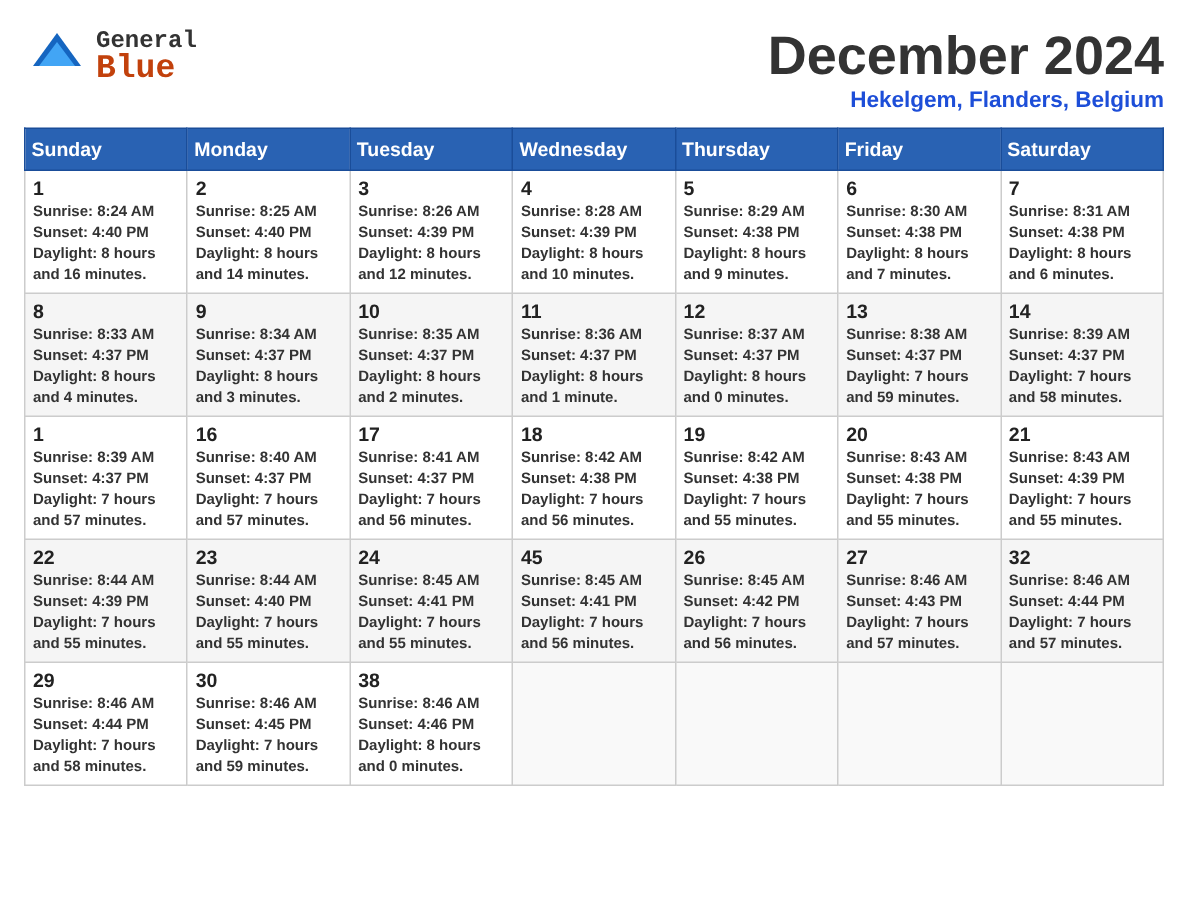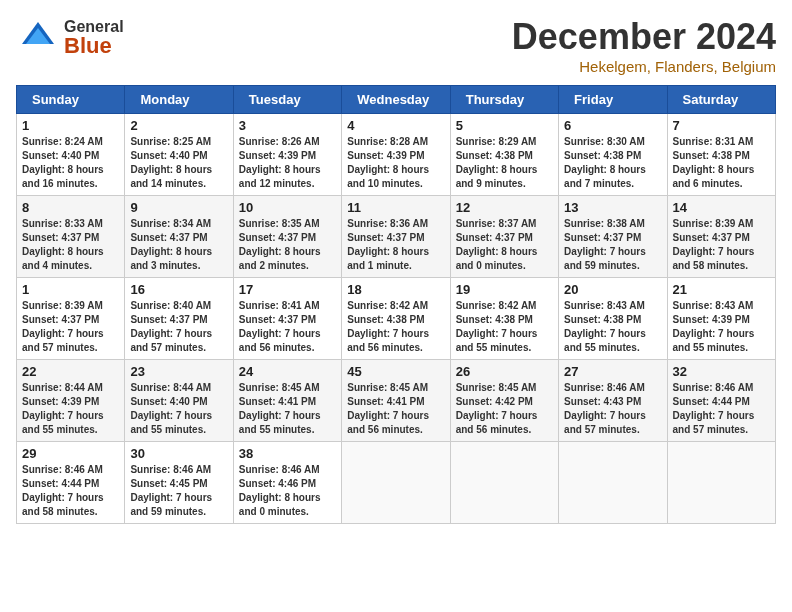--- a/index.html
+++ b/index.html
@@ -20,31 +20,32 @@
       text-align: right;
       margin-left: 35px;
     }
     .month-title {
       font-size: 36px;
       font-weight: bold;
       color: #333;
     }
     .location-title {
       font-size: 15px;
-      color: #a16207;
+      color: #1d4ed8;
+      font-weight: bold;
     }
     .calendar {
       width: 100%;
       border-collapse: collapse;
       font-size: 11px;
     }
     .calendar thead tr th {
       background-color: #2962b3;
       color: #fff;
-      padding: 6px 15px;
+      padding: 6px 4px;
       text-align: left;
       font-size: 13px;
       font-weight: bold;
       border: 1px solid #1a4d99;
     }
     .calendar tbody tr td {
       border: 1px solid #ccc;
       vertical-align: top;
       padding: 4px 5px;
       width: calc(100% / 7);
@@ -67,20 +68,21 @@
       line-height: 1.4;
       font-weight: bold;
     }
     .empty-cell {
       background: #f9f9f9 !important;
     }
     .logo-wrapper {
       display: flex;
       align-items: center;
       gap: 4px;
+      font-family: Liberation Mono, monospace;
     }
     .logo-svg {
       width: 44px;
       height: 44px;
     }
     .logo-name {
       display: flex;
       flex-direction: column;
       line-height: 1;
     }

